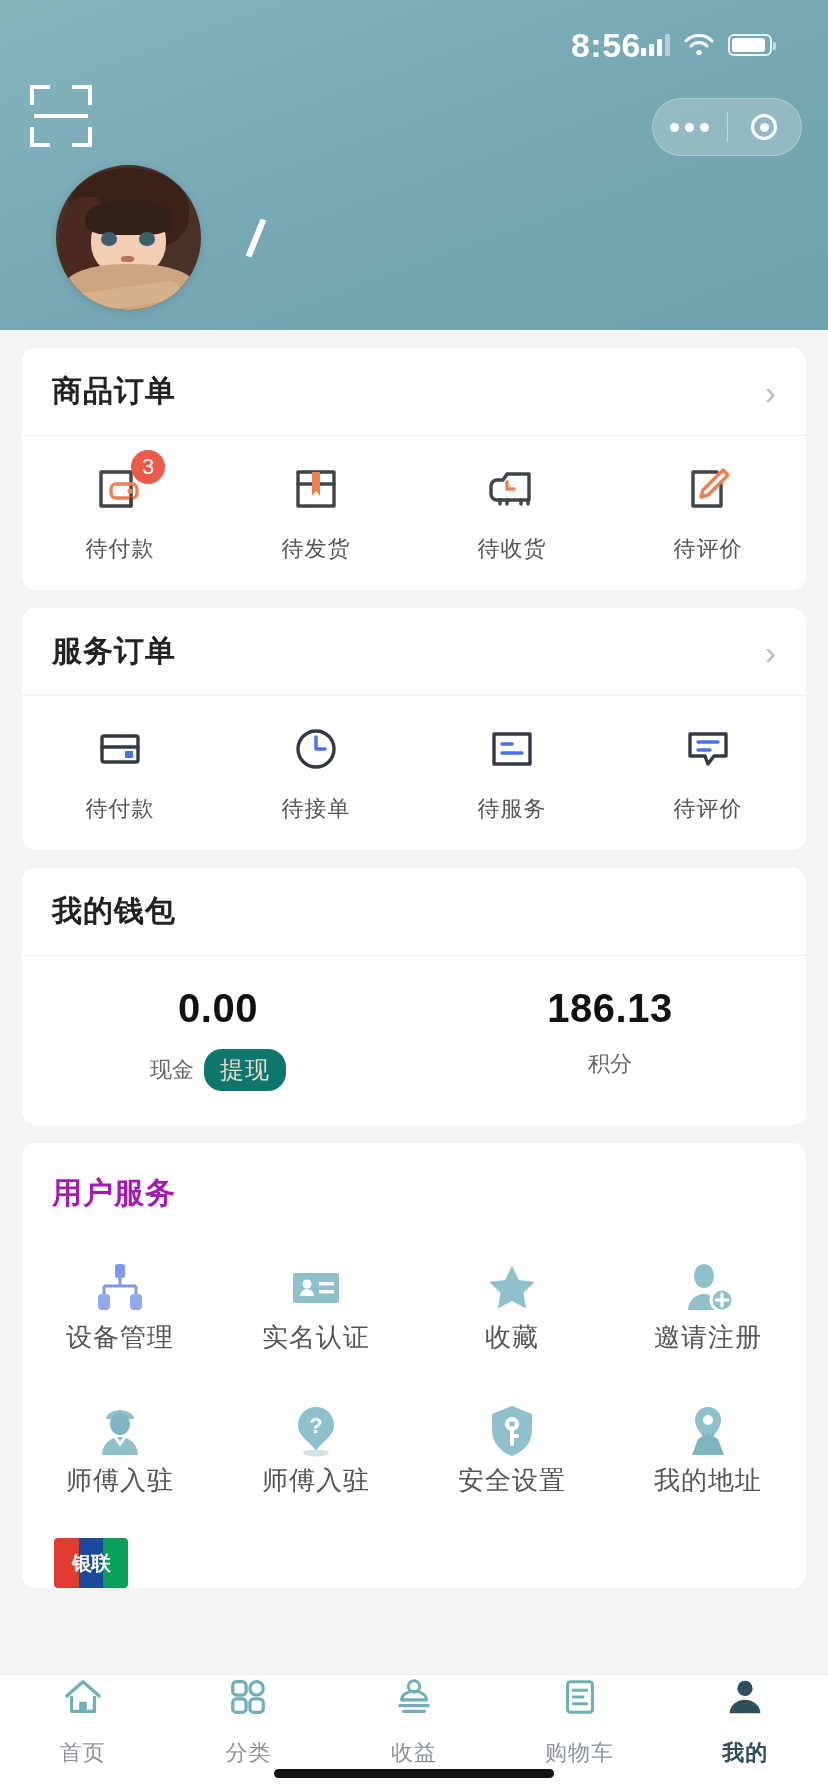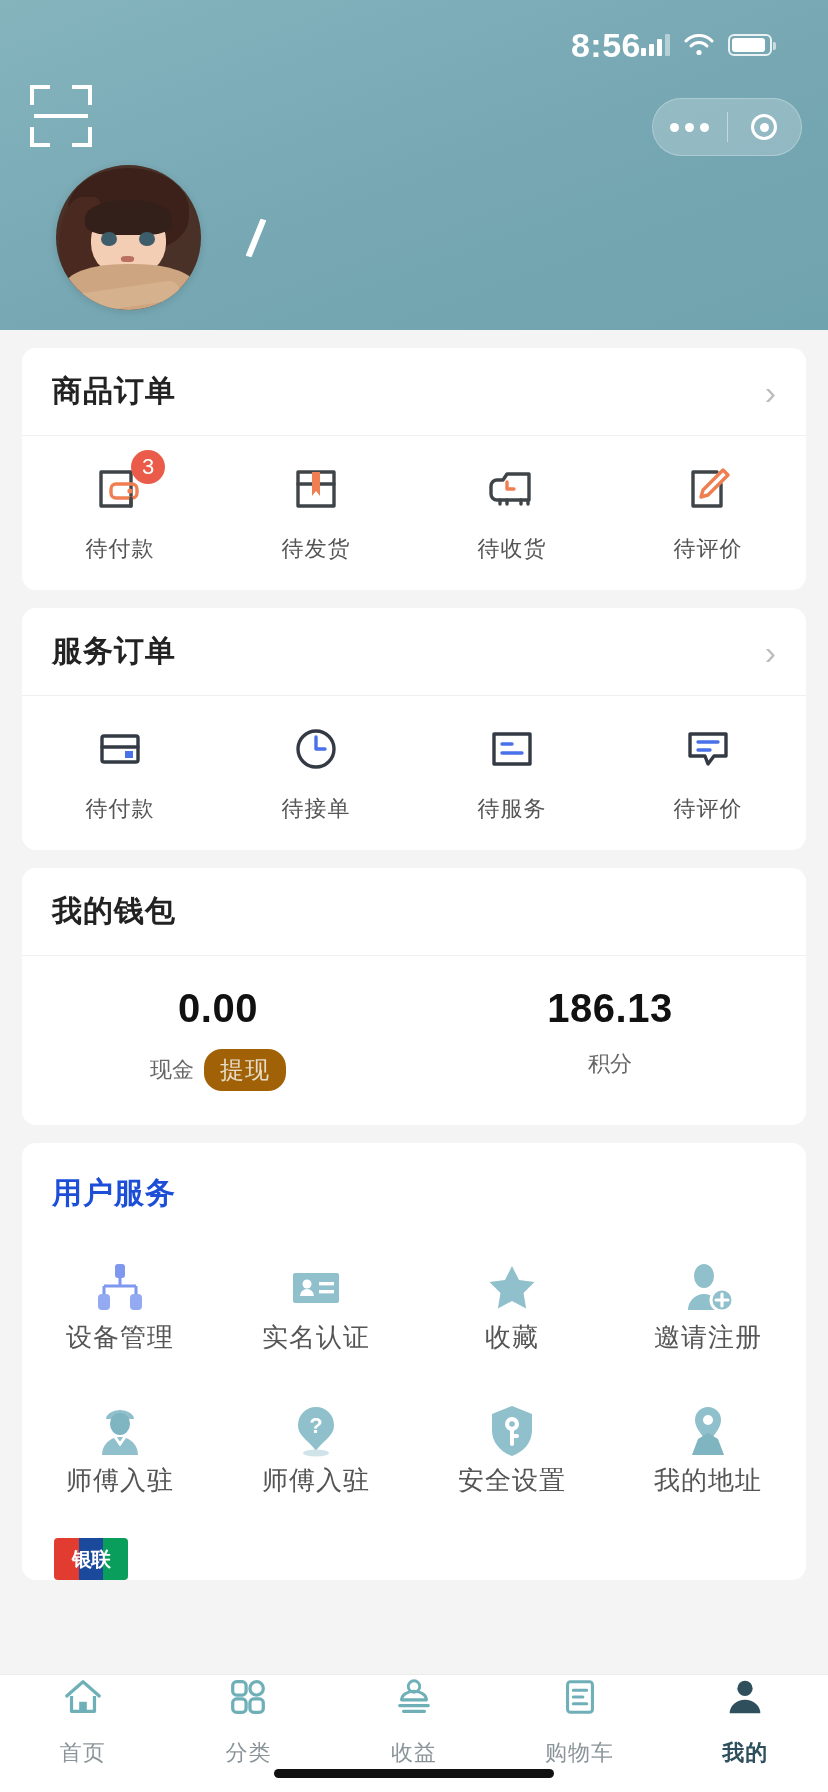--- a/index.html
+++ b/index.html
@@ -116,41 +116,41 @@
   .g-blue-f { fill:#4a72e8; }
   .g-navy { stroke:#333a44; fill:none; stroke-width:3.4; stroke-linecap:round; stroke-linejoin:round; }
 
   
   .wallet-body { display:flex; padding:30px 0 34px 0; }
   .wallet-col { flex:1; display:flex; flex-direction:column; align-items:center; gap:18px; }
   .wallet-num { font-size:40px; font-weight:700; color:#111; letter-spacing:.5px; }
   .wallet-sub { display:flex; align-items:center; gap:10px; }
   .wallet-lbl { font-size:22px; color:#666; }
   .pill {
-    background:#a16207; color:#e6dcc8; font-size:24px; padding:5px 16px;
+    background:#0f766e; color:#e6dcc8; font-size:24px; padding:5px 16px;
     border-radius:18px; letter-spacing:1px;
   }
 
   
   .svc-head { padding:30px 30px 6px 30px; }
-  .svc-head .t { font-size:30px; font-weight:700; color:#1d4ed8; letter-spacing:1px; }
+  .svc-head .t { font-size:30px; font-weight:700; color:#a21caf; letter-spacing:1px; }
   .svc-grid { display:flex; flex-wrap:wrap; padding:18px 0 6px 0; }
   .svc-item {
     width:25%; display:flex; flex-direction:column; align-items:center; gap:4px;
     padding:22px 0 26px 0;
   }
   .svc-item .ic { width:56px; height:56px; }
   .svc-item .lb { font-size:26px; color:#555; letter-spacing:1px; }
   .teal { fill:#8fc0cb; }
   .teal-d { fill:#7fb4c1; }
   .periwinkle { fill:#7f98ef; }
   .periwinkle-l { fill:#93a9f2; }
 
   .unionpay {
-    margin:8px 0 0 32px; width:74px; height:42px; border-radius:4px; overflow:hidden;
+    margin:8px 0 0 32px; width:74px; height:50px; border-radius:4px; overflow:hidden;
     display:flex; position:relative; background:#fff;
   }
   .unionpay .s1{flex:1;background:#e23b30;} .unionpay .s2{flex:1;background:#1b4a9c;}
   .unionpay .s3{flex:1;background:#0a9e5c;}
   .unionpay .txt{position:absolute;inset:0;display:flex;align-items:center;
     justify-content:center;color:#fff;font-size:20px;font-weight:700;letter-spacing:-1px;}
 
   
   .tabbar {
     position:absolute; left:0; right:0; bottom:0; height:118px; background:#fff;

